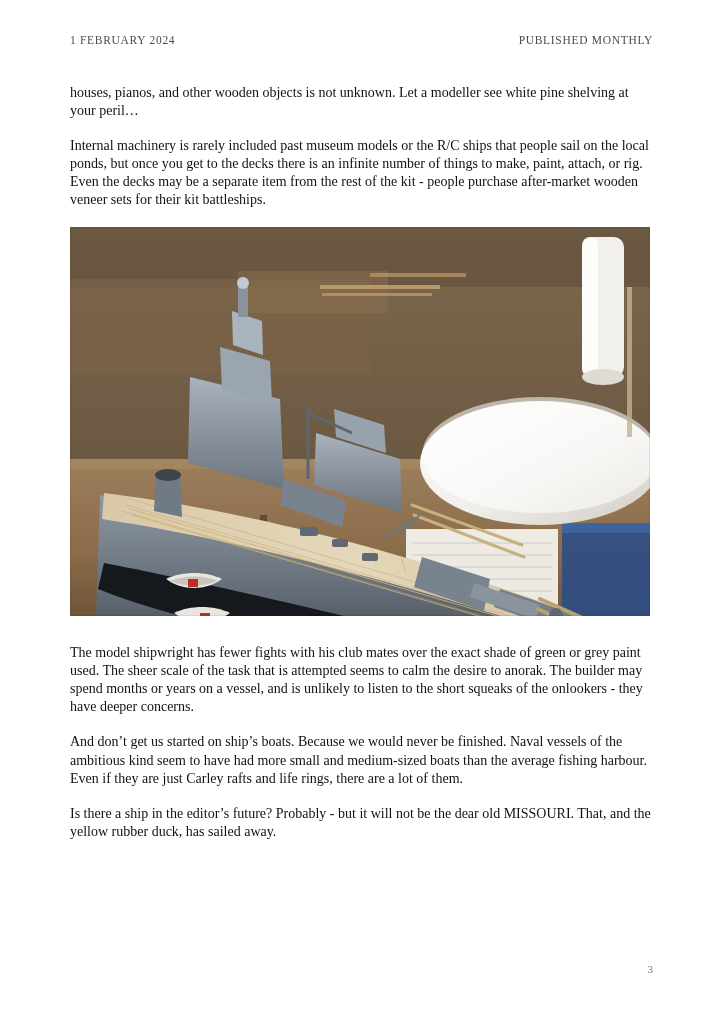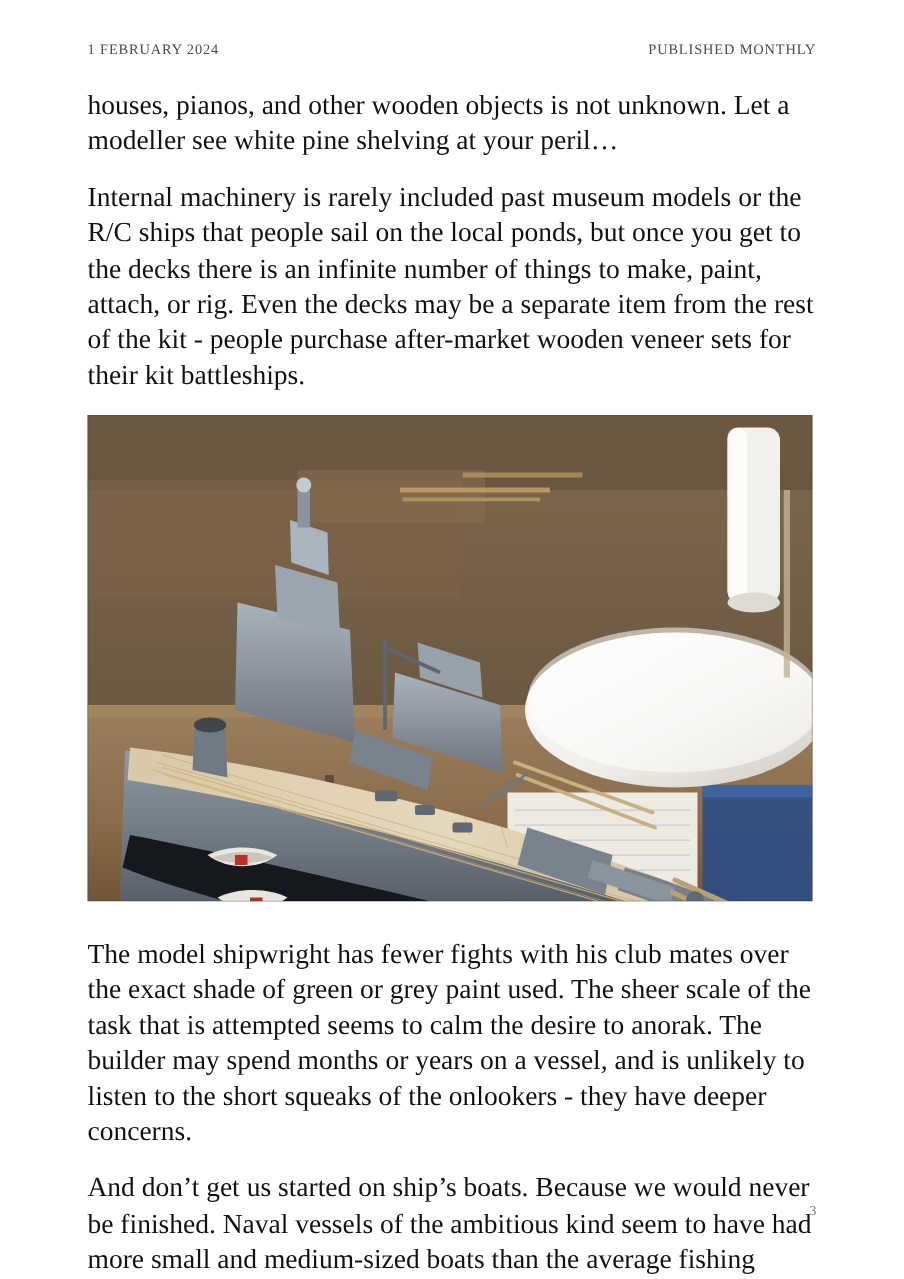--- a/index.html
+++ b/index.html
@@ -26,27 +26,27 @@
   .running-head {
     display: flex;
     justify-content: space-between;
     align-items: baseline;
     font-family: "Liberation Serif", serif;
     font-size: 11.5px;
     letter-spacing: 0.7px;
     color: #4a4a4a;
     text-transform: uppercase;
     font-variant: small-caps;
-    margin-bottom: 24px;
+    margin-bottom: 38px;
   }
   .running-head .left { }
   .running-head .right { }
 
   p.body-par {
-    font-size: 22px;
+    font-size: 14px;
     line-height: 1.29;
     margin: 0 0 17px 0;
     text-align: left;
     color: #111111;
   }
   p.body-par:last-child { margin-bottom: 0; }
 
   .figure {
     margin: 18px 0 28px 0;
     width: 580px;
@@ -235,15 +235,16 @@
           <line x1="62" y1="288" x2="522" y2="422"></line>
         </g>
 
         <rect x="0" y="0" width="580" height="389" fill="none" stroke="#000000" stroke-opacity="0.08" stroke-width="2"></rect>
       </g>
     </svg>
   </div>
 
   <p class="body-par">The model shipwright has fewer fights with his club mates over the exact shade of green or grey paint used. The sheer scale of the task that is attempted seems to calm the desire to anorak. The builder may spend months or years on a vessel, and is unlikely to listen to the short squeaks of the onlookers - they have deeper concerns.</p>
   <p class="body-par indent-lead"> And don’t get us started on ship’s boats. Because we would never be finished. Naval vessels of the ambitious kind seem to have had more small and medium-sized boats than the average fishing harbour. Even if they are just Carley rafts and life rings, there are a lot of them.</p>
+  <p class="body-par">Is there a ship in the editor’s future? Probably - but it will not be the dear old MISSOURI. That, and the yellow rubber duck, has sailed away.</p>
 
   <div class="page-number">3</div>
 </div>
 
 </body></html>

